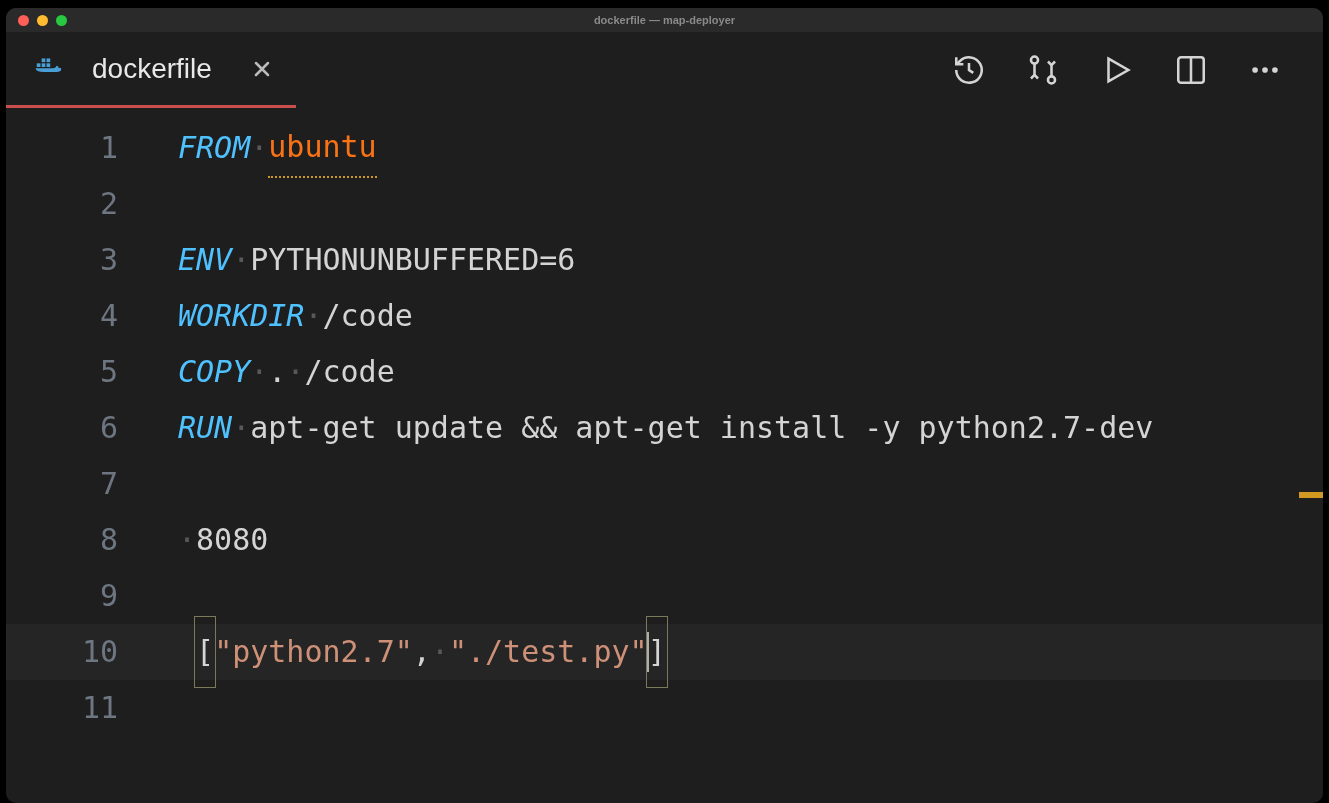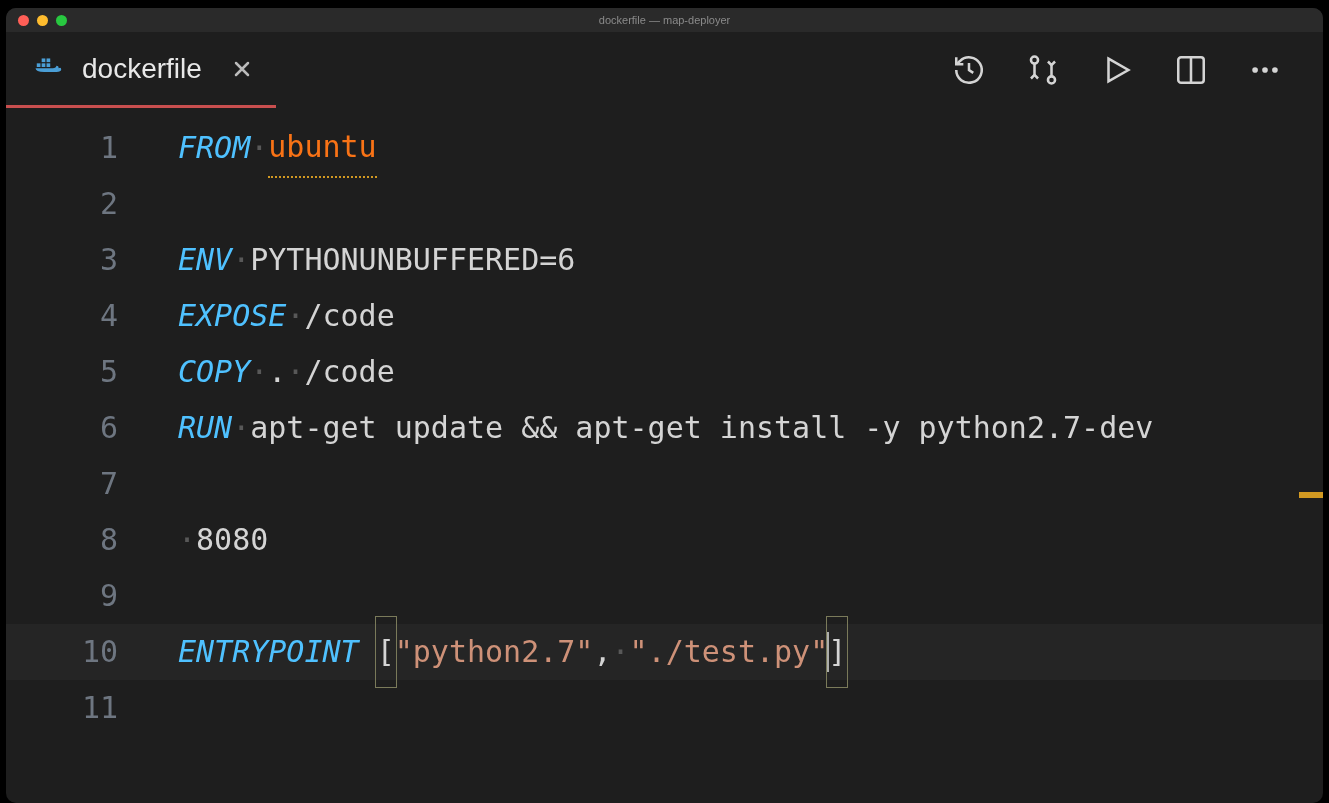--- a/index.html
+++ b/index.html
@@ -22,20 +22,21 @@
       border-radius: 10px;
       overflow: hidden;
       position: relative;
     }
     .titlebar {
       height: 24px;
       background: #2a2a2a;
       display: flex;
       align-items: center;
       position: relative;
+      font-weight: bold;
     }
     .traffic-lights {
       display: flex;
       gap: 8px;
       padding-left: 12px;
     }
     .traffic-light {
       width: 11px;
       height: 11px;
       border-radius: 50%;
@@ -59,21 +60,21 @@
     }
     .tab-container {
       display: flex;
       align-items: stretch;
       height: 100%;
     }
     .tab {
       display: flex;
       align-items: center;
       padding: 0 20px 0 28px;
-      gap: 18px;
+      gap: 28px;
       position: relative;
       border-bottom: 3px solid #c94f4f;
     }
     .docker-icon {
       width: 30px;
       height: 22px;
     }
     .tab-title {
       color: #e8e8e8;
       font-size: 28px;
@@ -270,21 +271,21 @@
     <div class="code-line">
       <div class="gutter">3</div>
       <div class="line-content">
         <span class="keyword">ENV</span><span class="space-dot">·</span><span class="text">PYTHONUNBUFFERED=6</span>
       </div>
     </div>
 
     <div class="code-line">
       <div class="gutter">4</div>
       <div class="line-content">
-        <span class="keyword">EXPOSE</span><span class="space-dot">·</span><span class="text">/code</span>
+        <span class="keyword">WORKDIR</span><span class="space-dot">·</span><span class="text">/code</span>
       </div>
     </div>
 
     <div class="code-line">
       <div class="gutter">5</div>
       <div class="line-content">
         <span class="keyword">COPY</span><span class="space-dot">·</span><span class="text">.</span><span class="space-dot">·</span><span class="text">/code</span>
       </div>
     </div>
 
@@ -308,21 +309,21 @@
     </div>
 
     <div class="code-line">
       <div class="gutter">9</div>
       <div class="line-content"></div>
     </div>
 
     <div class="code-line highlighted-line">
       <div class="gutter">10</div>
       <div class="line-content">
-        <span class="keyword">ENTRYPOINT</span><span> </span><span class="bracket-box"><span class="text">[</span></span><span class="string">"python2.7"</span><span class="text">,</span><span class="space-dot">·</span><span class="string">"./test.py"</span><span class="cursor"></span><span class="bracket-box"><span class="text">]</span></span>
+        <span> </span><span class="bracket-box"><span class="text">[</span></span><span class="string">"python2.7"</span><span class="text">,</span><span class="space-dot">·</span><span class="string">"./test.py"</span><span class="cursor"></span><span class="bracket-box"><span class="text">]</span></span>
       </div>
     </div>
 
     <div class="code-line">
       <div class="gutter">11</div>
       <div class="line-content"></div>
     </div>
 
   </div>
 </div>

